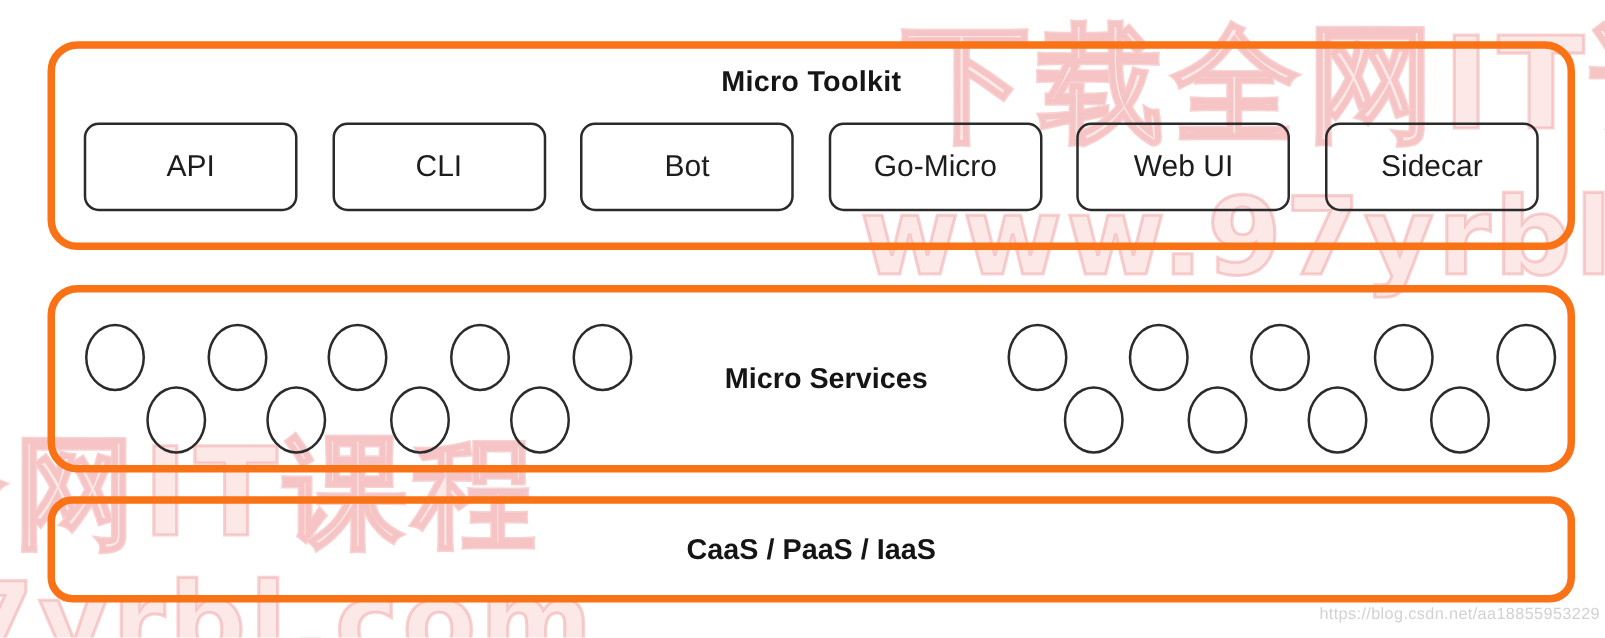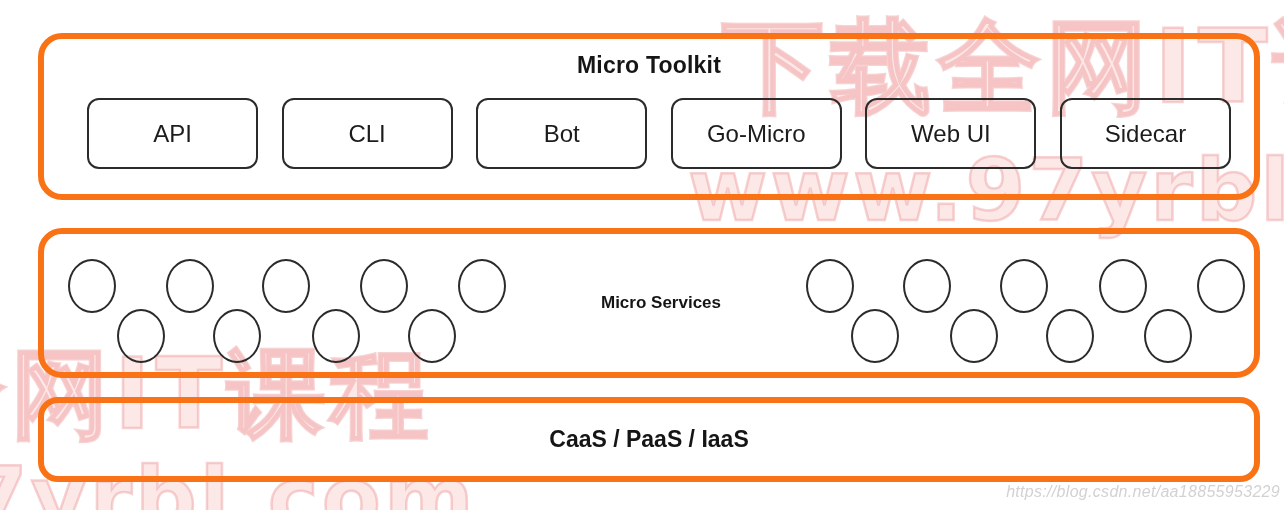--- a/index.html
+++ b/index.html
@@ -22,56 +22,55 @@
 
   .panel-title {
     text-align:center; font-weight:700; font-size:23px; color:#151515;
     padding-top:13px; letter-spacing:0.2px;
   }
   .infra-title { font-weight:700; font-size:23px; color:#151515; padding-top:0; }
 
   
   .toolkit-row {
     display:flex; justify-content:space-between;
-    padding:0 23px; margin-top:19px;margin-left:20px;
+    padding:0 23px; margin-top:19px;
   }
   .toolkit-item {
     width:171px; height:71px;
     border:2.5px solid #2b2b2b; border-radius:12px;
     display:flex; align-items:center; justify-content:center;
     font-size:24px; color:#1c1c1c; background:transparent;
   }
 
   
   .services-title {
     position:absolute; left:0; right:0; top:50%; transform:translateY(-50%);
-    text-align:center; font-weight:700; font-size:17px; color:#151515;padding-left:24px;
+    text-align:center; font-weight:700; font-size:23px; color:#151515;padding-left:24px;
   }
   .circle {
     position:absolute; width:48px; height:54px;
     border:2.5px solid #2b2b2b; border-radius:50%; background:transparent;
   }
 
   
   .wm {
     position:absolute; z-index:0; white-space:nowrap; pointer-events:none;
     font-family:"DejaVu Sans","Liberation Sans",sans-serif; font-weight:700;
     color:rgba(249,198,198,0.40);
     -webkit-text-stroke:2.5px rgba(233,136,136,0.38);
   }
   .wm-top    { left:722px; top:0px;   font-size:102px; letter-spacing:6px; }
   .wm-mid    { left:688px; top:140px; font-size:86px;  letter-spacing:3px; }
   .wm-left   { left:-92px; top:330px; font-size:98px;  letter-spacing:5px; }
   .wm-bottom { left:-95px; top:448px; font-size:86px;  letter-spacing:3px; }
 
   .csdn-url {
     position:absolute; right:4px; top:483px; z-index:3;
-    font-size:16px; color:#d2d2d2; letter-spacing:0.3px;
+    font-size:13px; color:#d2d2d2; letter-spacing:0.3px;
     font-family:"Liberation Sans","DejaVu Sans",sans-serif;
-    font-style:italic;
   }
 </style>
 </head>
 <body>
 
 <div class="stage">
 
   <div class="wm wm-top">下载全网IT课程</div>
   <div class="wm wm-mid">www.97yrbl.com</div>
   <div class="wm wm-left">全网IT课程</div>

